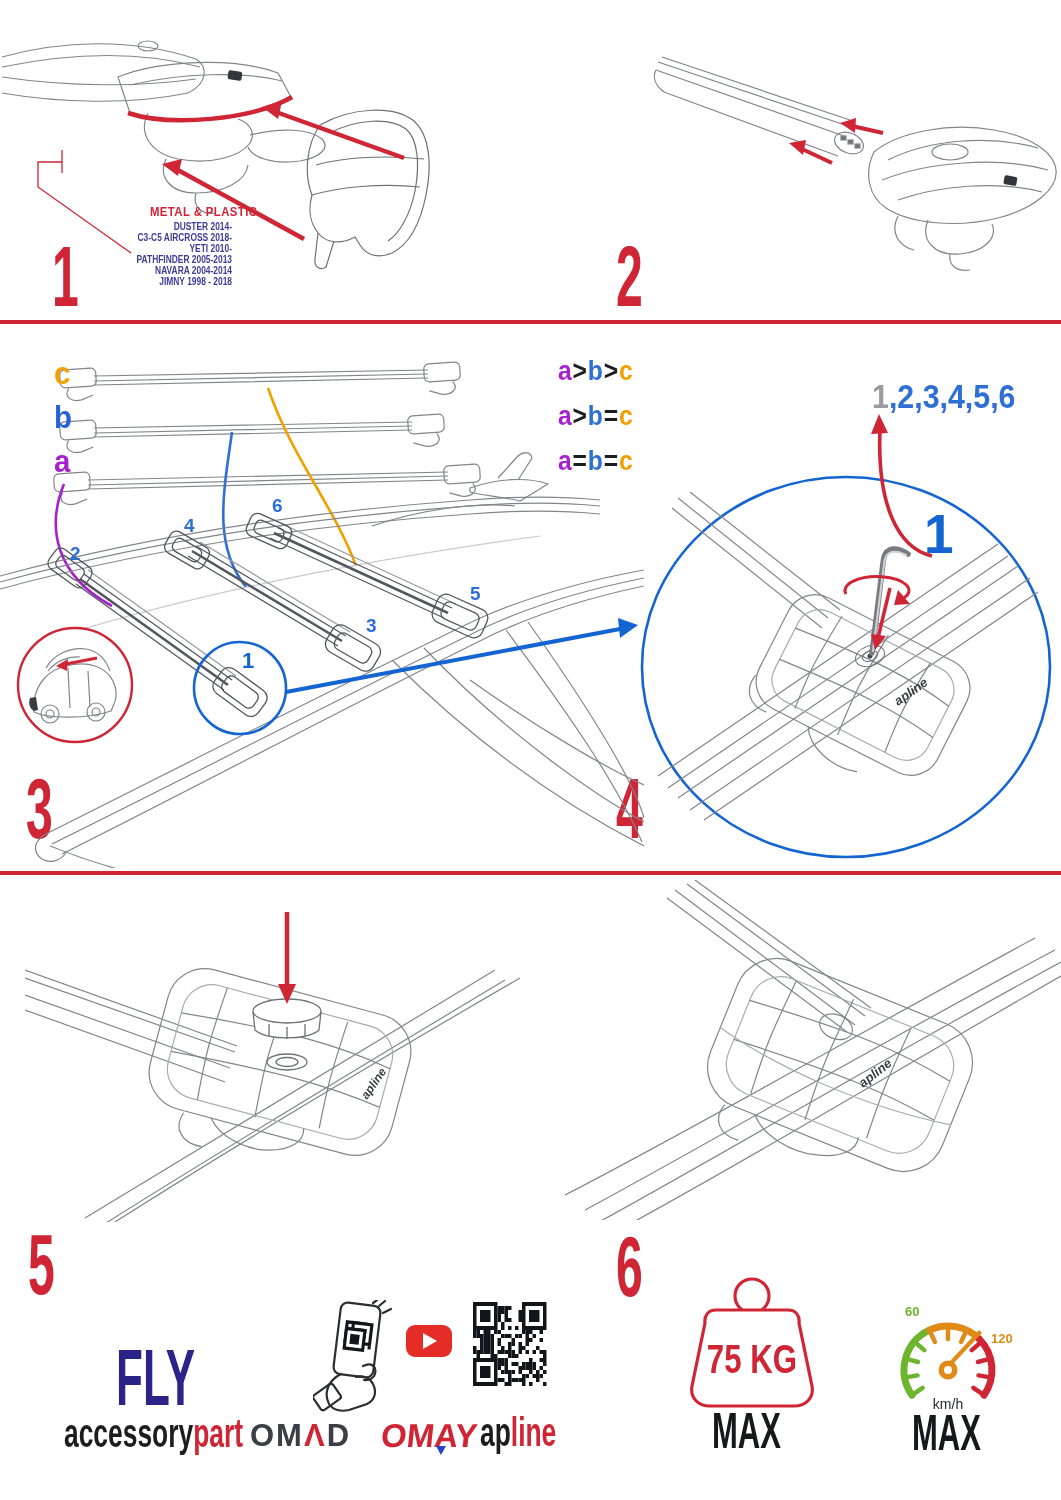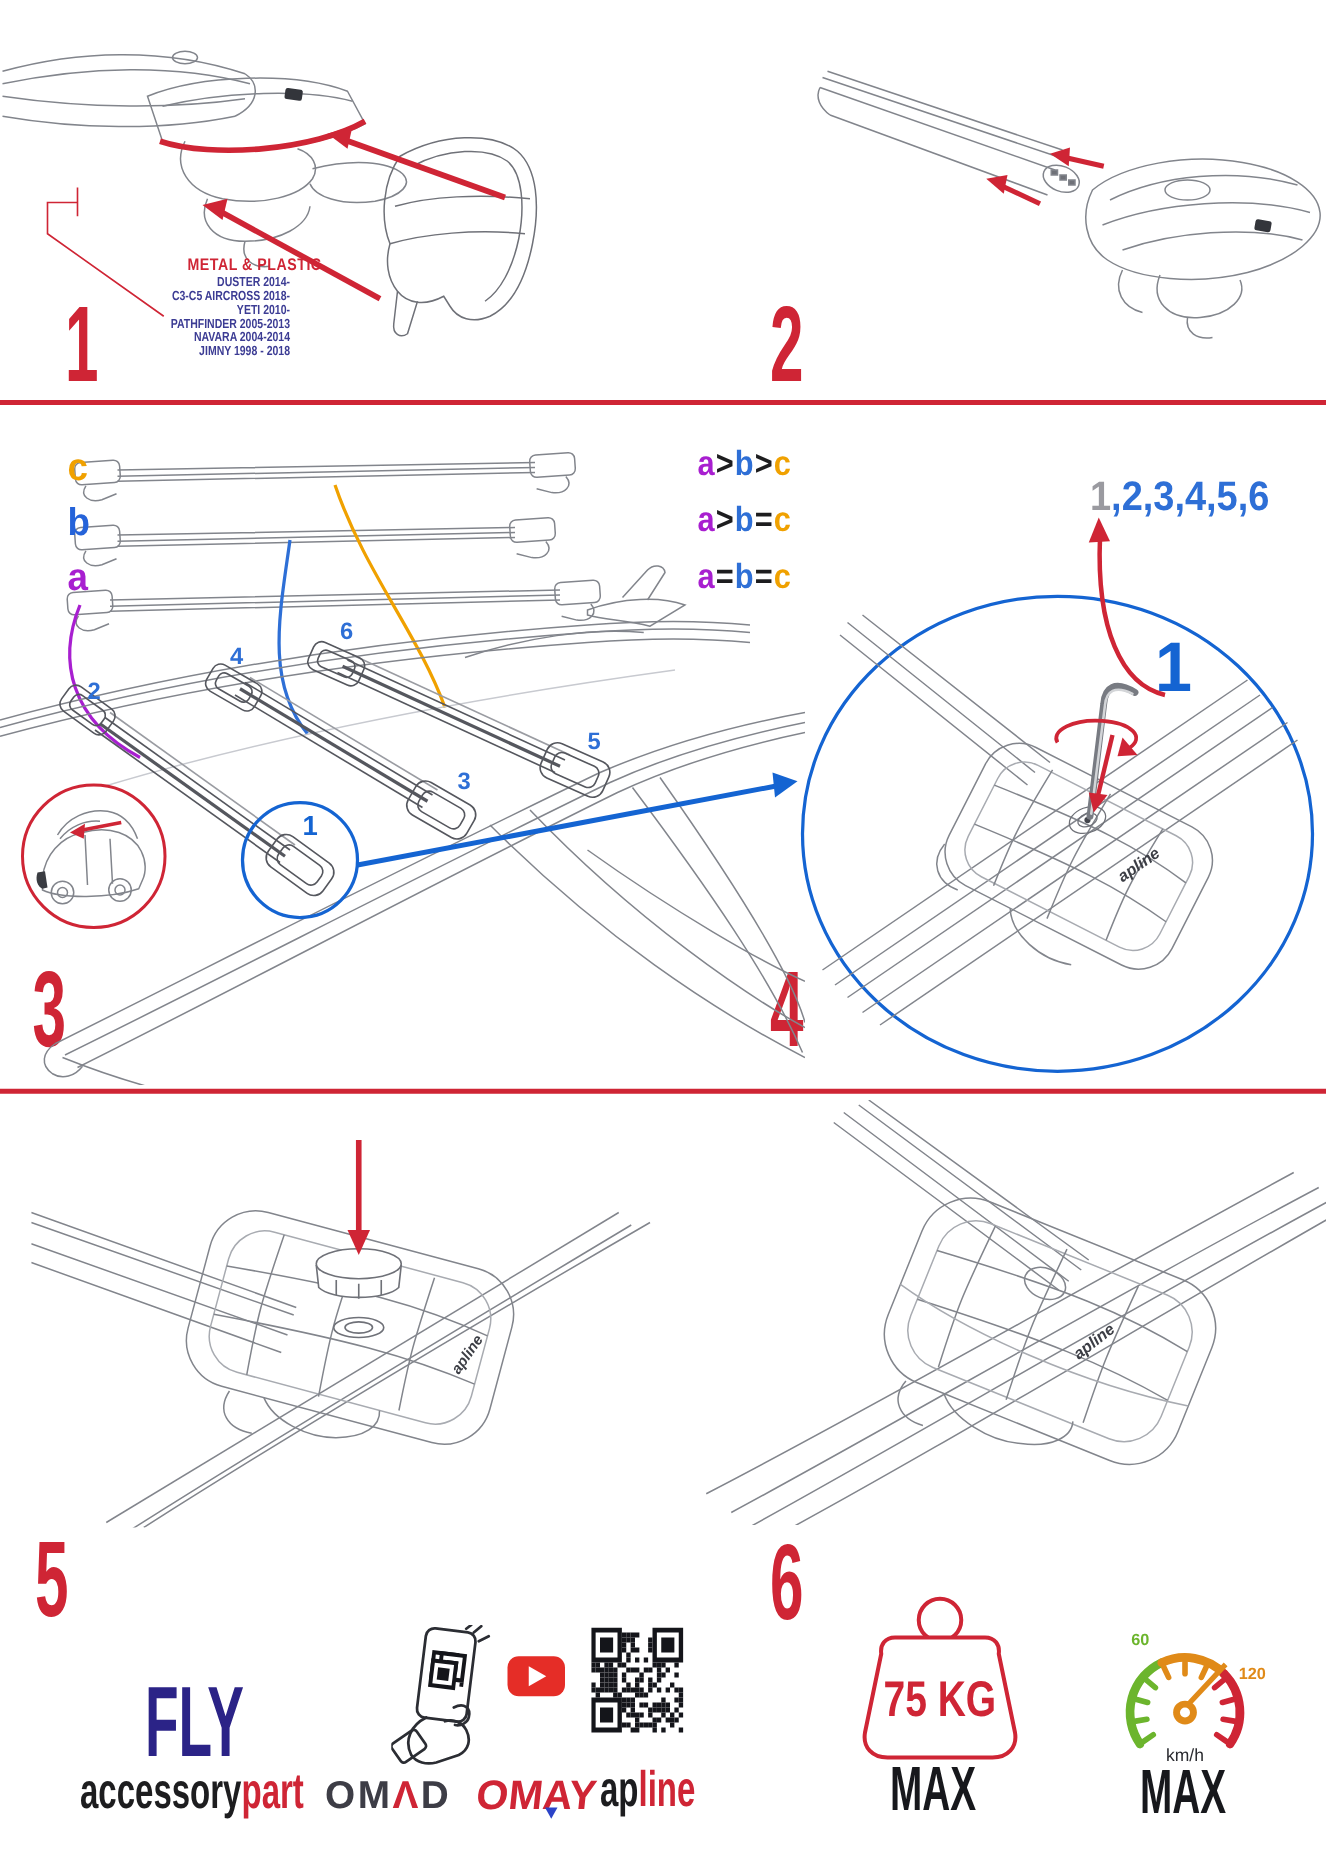--- a/index.html
+++ b/index.html
@@ -369,21 +369,21 @@
     <circle cx="65" cy="78" r="9.5" fill="#e08a18"></circle>
     <circle cx="65" cy="78" r="4" fill="#ffffff"></circle>
     <text x="22" y="24" font-size="13" font-weight="bold" fill="#6cb52d">60</text>
     <text x="108" y="51" font-size="13" font-weight="bold" fill="#e08a18">120</text>
     <text x="65" y="117" text-anchor="middle" font-size="14" fill="#2a2b30">km/h</text>
   </svg>
   <div class="abs maxlbl" style="left:912px;top:1408px">MAX</div>
 
   <div class="abs fly" style="left:116px;top:1342px">FLY</div>
   <div class="abs brand-big" style="left:64px;top:1415px"><span style="color: rgb(29, 29, 31);">accessory</span><span style="color: rgb(207, 37, 53);">part</span></div>
-  <div class="abs omad" style="left:260px;top:1420px"><span style="color: rgb(61, 61, 70);">OM</span><span style="color: rgb(207, 37, 53);">Λ</span><span style="color: rgb(61, 61, 70);">D</span></div>
+  <div class="abs omad" style="left:250px;top:1420px"><span style="color: rgb(61, 61, 70);">OM</span><span style="color: rgb(207, 37, 53);">Λ</span><span style="color: rgb(61, 61, 70);">D</span></div>
   <div class="abs omay" style="left:383px;top:1419px">OMAY</div>
   <div class="abs" style="left:436px;top:1446px;width:0;height:0;border-left:5px solid transparent;border-right:5px solid transparent;border-top:9px solid #2b43c8"></div>
   <div class="abs brand-big" style="left:480px;top:1414px"><span style="color: rgb(29, 29, 31);">ap</span><span style="color: rgb(207, 37, 53);">line</span></div>
 
   <svg class="abs" style="left:313px;top:1300px" width="85" height="112" viewBox="0 0 85 112">
     <g stroke="#2b2d33" stroke-width="2.2" fill="none" stroke-linecap="round">
       <rect x="24" y="4" width="40" height="72" rx="7" transform="rotate(7 44 40)"></rect>
       <path d="M28,74 C16,80 10,92 16,104 C20,110 28,112 36,110 L54,104 C62,100 64,92 60,84 C57,78 50,75 43,77"></path>
       <path d="M50,66 C58,62 64,66 62,74 C61,78 56,81 51,80"></path>
       <rect x="2" y="88" width="24" height="18" rx="3" transform="rotate(-35 14 97)"></rect>

